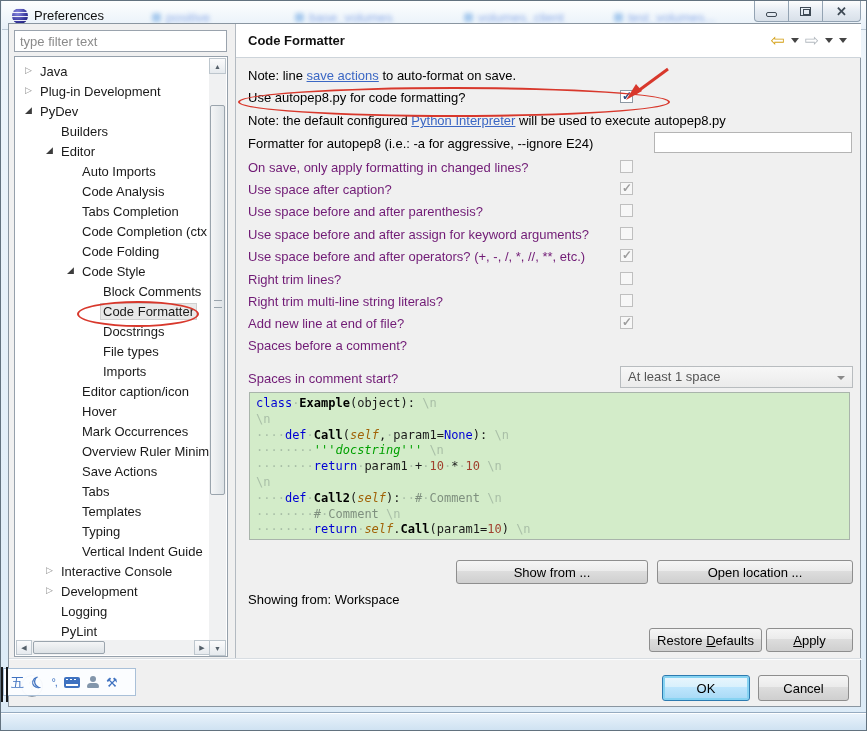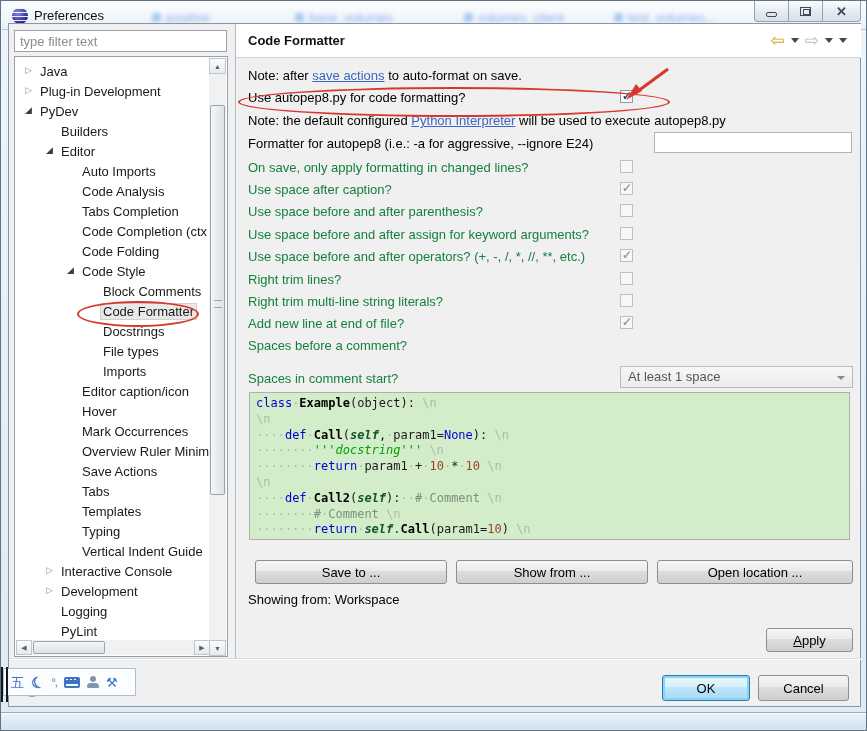--- a/index.html
+++ b/index.html
@@ -54,37 +54,37 @@
   .sep-v{position:absolute;left:226px;top:0;width:1px;height:634px;background:#b3bac1;}
   
   .rightpane{position:absolute;left:227px;top:0;width:625px;height:634px;}
   .rp-header{position:absolute;left:0;top:0;width:625px;height:34px;background:#fff;border-bottom:1px solid #cdd4da;}
   .rp-title{position:absolute;left:12px;top:9px;font-size:13px;font-weight:bold;color:#111;}
   .nav{position:absolute;right:14px;top:8px;display:flex;align-items:center;gap:6px;}
   .nav .back{color:#d4a017;font-size:17px;line-height:1;}
   .nav .fwd{color:#b4bac0;font-size:17px;line-height:1;}
   .nav .caret{width:0;height:0;border-left:4px solid transparent;border-right:4px solid transparent;border-top:5px solid #444;}
   .note,.row-label{position:absolute;font-size:13px;color:#000;white-space:nowrap;}
-  .dis{color:#15803d;}
+  .dis{color:#701a75;}
   .link{color:#3b67c4;text-decoration:underline;cursor:pointer;}
   .cb{position:absolute;width:13px;height:13px;background:#fff;border:1px solid #8e99a4;}
   .cb.checked::after{content:"✓";position:absolute;left:1px;top:-2px;font-size:12px;font-weight:bold;color:#2d4a80;}
   .cb.disd{background:#f7f7f7;border-color:#bfbfbf;}
   .cb.disd.checked::after{color:#9d9d9d;}
   .tinput{position:absolute;border:1px solid #b4b4b4;background:#fff;height:21px;font-size:13px;padding:0 4px;
     font-family:"Liberation Sans",sans-serif;}
   .combo{position:absolute;width:233px;height:22px;border:1px solid #b8bcbf;background:linear-gradient(#f7f7f7,#ebebeb);
     font-size:13px;color:#555;line-height:20px;padding-left:7px;}
   .combo .caret{position:absolute;right:7px;top:9px;width:0;height:0;border-left:4px solid transparent;
     border-right:4px solid transparent;border-top:4px solid #8a8a8a;}
   
   .codebox{position:absolute;left:13px;top:368px;width:601px;height:148px;background:#d3ecc9;border:1px solid #a9b4ab;
     font-family:"DejaVu Sans Mono","Liberation Mono",monospace;font-size:12px;line-height:15.8px;padding:3px 6px;
     overflow:hidden;white-space:pre;}
-  .sg-kw{color:#0000d4;} .sg-name{color:#000;font-weight:bold;} .sg-self{color:#14532d;font-style:italic;font-weight:bold;}
+  .sg-kw{color:#0000d4;} .sg-name{color:#000;font-weight:bold;} .sg-self{color:#a16207;font-style:italic;}
   .sg-pl{color:#1a1a1a;} .sg-str{color:#00a000;font-style:italic;} .sg-num{color:#a0402e;}
   .sg-com{color:#7f907f;} .sg-ws{color:#a9bfa7;}
   
   .btn{position:absolute;height:24px;border:1px solid #8e8e8e;border-radius:3px;font-size:13px;color:#000;
     background:linear-gradient(#f5f5f5,#ebebeb 45%,#dddddd 46%,#cfcfcf);text-align:center;line-height:22px;cursor:pointer;
     font-family:"Liberation Sans",sans-serif;}
   .btn-default{border-color:#2e7bb0;box-shadow:0 0 0 2px #86d3f2 inset;
     background:linear-gradient(#eaf6fd,#d9f0fc 45%,#bee6fd 46%,#a7d9f5);}
   .sep-h{position:absolute;left:0;top:634px;width:853px;height:1px;background:#d8dde2;box-shadow:0 1px 0 #fbfcfd;}
   .help-circle{position:absolute;left:12px;top:651px;width:22px;height:22px;border:1px solid #8c98a4;border-radius:50%;
@@ -251,21 +251,21 @@
         <div class="nav">
           <span class="back">⇦</span>
           <span class="caret"></span>
           <span class="fwd">⇨</span>
           <span class="caret"></span>
           <span class="caret"></span>
         </div>
       </div>
 
       <div class="note" style="left:12px;top:44px;">
-        <span>Note: after </span><span class="link">save actions</span><span> to auto-format on save.</span>
+        <span>Note: line </span><span class="link">save actions</span><span> to auto-format on save.</span>
       </div>
 
       <div class="row-label" style="left:12px;top:66px;">Use autopep8.py for code formatting?</div>
       <span class="cb checked" style="left:384px;top:66px;"></span>
 
       <div class="note" style="left:12px;top:89px;">
         <span>Note: the default configured </span><span class="link">Python Interpreter</span><span> will be used to execute autopep8.py</span>
       </div>
 
       <div class="row-label" style="left:12px;top:112px;">Formatter for autopep8 (i.e.: -a for aggressive, --ignore E24)</div>
@@ -292,26 +292,26 @@
 
       <div class="row-label dis" style="left:12px;top:314px;">Spaces before a comment?</div>
       <div class="row-label dis" style="left:12px;top:347px;">Spaces in comment start?</div>
       <div class="combo" style="left:384px;top:342px;">
         <span>At least 1 space</span>
         <span class="caret"></span>
       </div>
 
       <div class="codebox" id="codeBox"><div class="code-line"><span class="sg-kw">class</span><span class="sg-ws">·</span><span class="sg-name">Example</span><span class="sg-pl">(object):</span><span class="sg-ws"> \n</span></div><div class="code-line"><span class="sg-ws">\n</span></div><div class="code-line"><span class="sg-ws">····</span><span class="sg-kw">def</span><span class="sg-ws">·</span><span class="sg-name">Call</span><span class="sg-pl">(</span><span class="sg-self">self</span><span class="sg-pl">,</span><span class="sg-ws">·</span><span class="sg-pl">param1=</span><span class="sg-kw">None</span><span class="sg-pl">):</span><span class="sg-ws"> \n</span></div><div class="code-line"><span class="sg-ws">········</span><span class="sg-str">'''docstring'''</span><span class="sg-ws"> \n</span></div><div class="code-line"><span class="sg-ws">········</span><span class="sg-kw">return</span><span class="sg-ws">·</span><span class="sg-pl">param1</span><span class="sg-ws">·</span><span class="sg-pl">+</span><span class="sg-ws">·</span><span class="sg-num">10</span><span class="sg-ws">·</span><span class="sg-pl">*</span><span class="sg-ws">·</span><span class="sg-num">10</span><span class="sg-ws"> \n</span></div><div class="code-line"><span class="sg-ws">\n</span></div><div class="code-line"><span class="sg-ws">····</span><span class="sg-kw">def</span><span class="sg-ws">·</span><span class="sg-name">Call2</span><span class="sg-pl">(</span><span class="sg-self">self</span><span class="sg-pl">):</span><span class="sg-ws">··</span><span class="sg-com">#</span><span class="sg-ws">·</span><span class="sg-com">Comment</span><span class="sg-ws"> \n</span></div><div class="code-line"><span class="sg-ws">········</span><span class="sg-com">#</span><span class="sg-ws">·</span><span class="sg-com">Comment</span><span class="sg-ws"> \n</span></div><div class="code-line"><span class="sg-ws">········</span><span class="sg-kw">return</span><span class="sg-ws">·</span><span class="sg-self">self</span><span class="sg-pl">.</span><span class="sg-name">Call</span><span class="sg-pl">(param1=</span><span class="sg-num">10</span><span class="sg-pl">)</span><span class="sg-ws"> \n</span></div></div>
 
-      <button class="btn" style="left:19px;top:536px;width:192px;">Save to ...</button>
       <button class="btn" style="left:220px;top:536px;width:192px;">Show from ...</button>
       <button class="btn" style="left:421px;top:536px;width:196px;">Open location ...</button>
 
       <div class="row-label" style="left:12px;top:568px;">Showing from: Workspace</div>
 
+      <button class="btn" style="left:413px;top:604px;width:113px;"><span>Restore </span><u>D</u><span>efaults</span></button>
       <button class="btn" style="left:530px;top:604px;width:87px;"><u>A</u><span>pply</span></button>
     </div>
 
     <div class="sep-h"></div>
 
     <div class="help-circle">
       <span>?</span>
     </div>
     <button class="btn btn-default" style="left:653px;top:651px;width:88px;height:26px;line-height:24px;">OK</button>
     <button class="btn" style="left:749px;top:651px;width:91px;height:26px;line-height:24px;">Cancel</button>

